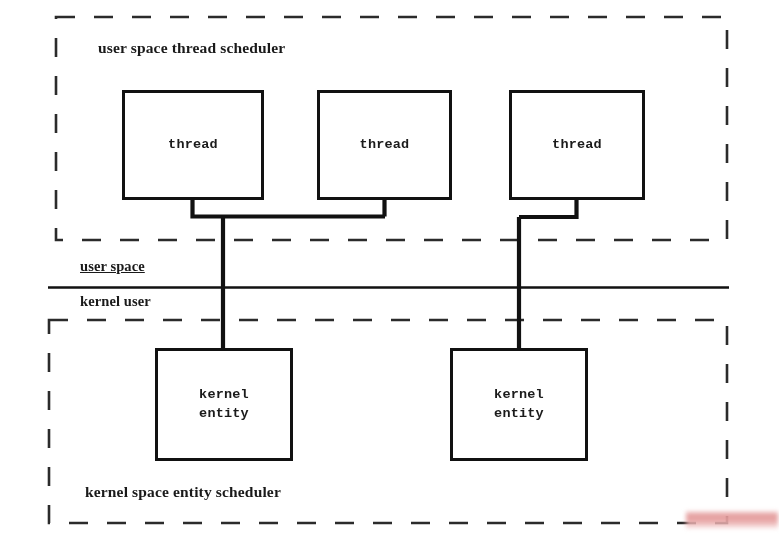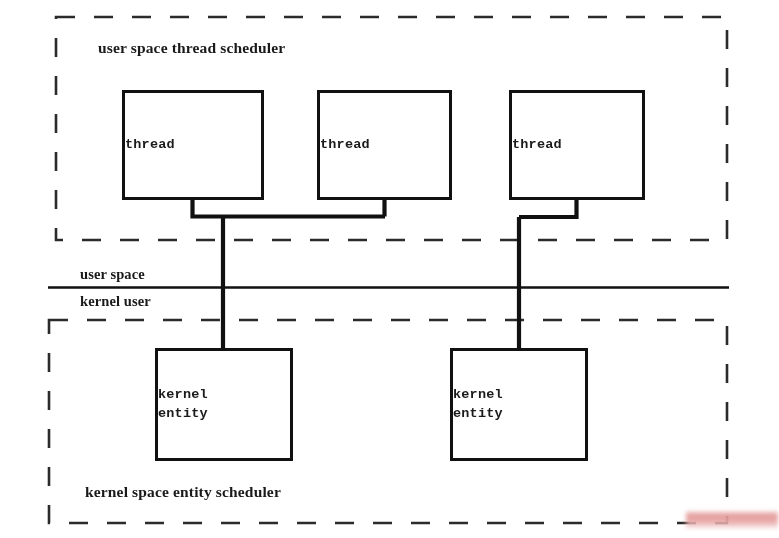--- a/index.html
+++ b/index.html
@@ -41,20 +41,21 @@
     white-space: nowrap;
     letter-spacing: 0.1px;
   }
   .node-box {
     position: absolute;
     box-sizing: border-box;
     background: #ffffff;
     border: 3px solid #111111;
     display: flex;
     align-items: center;
+    justify-content: center;
   }
   .node-text {
     font-family: "Liberation Mono", "DejaVu Sans Mono", monospace;
     font-size: 13.5px;
     font-weight: 700;
     color: #1b1b1b;
     text-align: center;
     line-height: 1.34;
     white-space: pre-line;
     letter-spacing: 0.2px;
@@ -93,21 +94,21 @@
 
     <path d="M 576.5 199 L 576.5 217 L 519 217" fill="none" stroke="#111111" stroke-width="4.2" stroke-linecap="butt" stroke-linejoin="miter"></path>
     <path d="M 519 217 L 519 348" fill="none" stroke="#111111" stroke-width="4.2" stroke-linecap="butt"></path>
 
   </svg>
 
   <div class="region-label" style="left:98px; top:39px;">user space thread scheduler</div>
 
   <div class="region-label" style="left:85px; top:483px;">kernel space entity scheduler</div>
 
-  <div class="zone-label" style="left:80px; top:266px;">user space</div>
+  <div class="zone-label" style="left:80px; top:258px;text-decoration:underline;">user space</div>
 
   <div class="zone-label" style="left:80px; top:293px;">kernel user</div>
 
   <div class="node-box" style="left:122px; top:90px; width:142px; height:110px;">
     <span class="node-text">thread</span>
   </div>
 
   <div class="node-box" style="left:317px; top:90px; width:135px; height:110px;">
     <span class="node-text">thread</span>
   </div>

